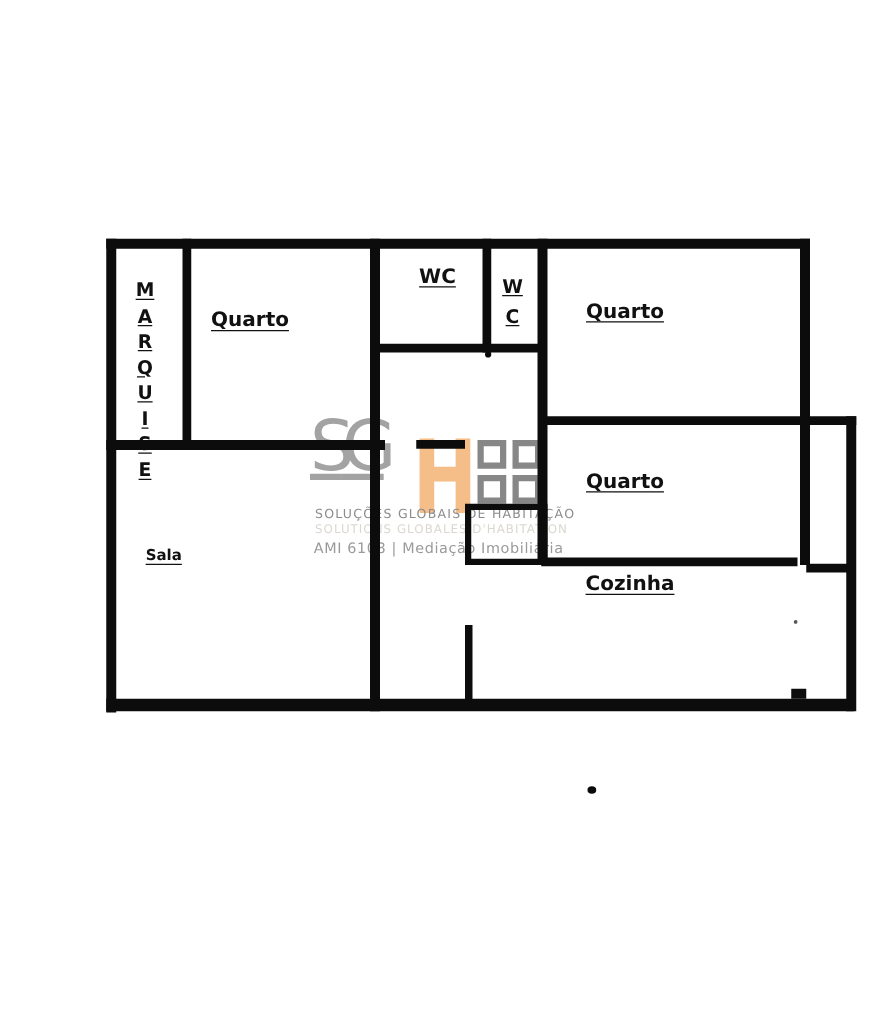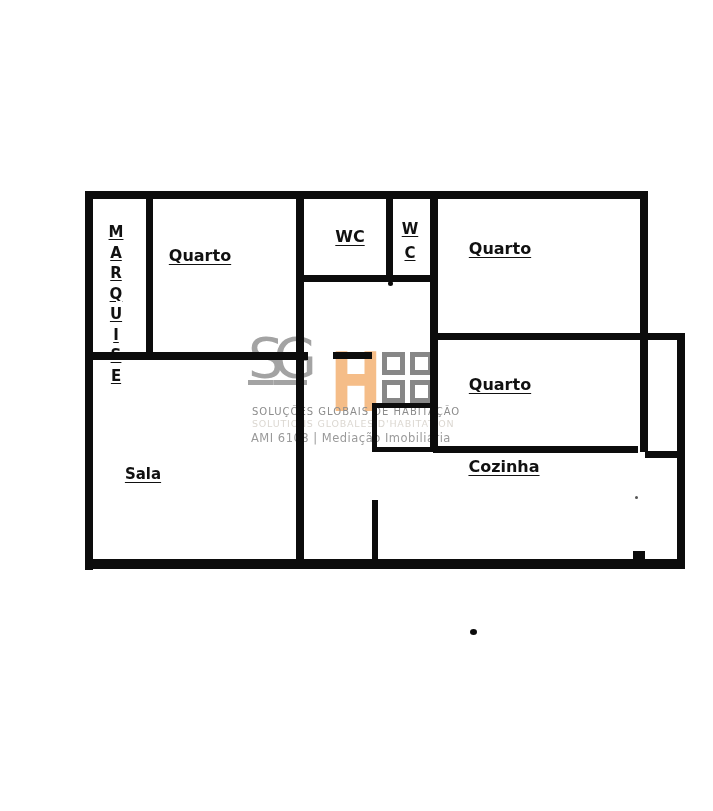--- a/index.html
+++ b/index.html
@@ -78,28 +78,28 @@
     <span>R</span>
     <span>Q</span>
     <span>U</span>
     <span>I</span>
     <span>S</span>
     <span>E</span>
   </div>
 
   <div class="label" style="left:158px;top:247px;width:84px;">Quarto</div>
 
-  <div class="label" style="left:322px;top:228px;width:56px;">WC</div>
+  <div class="label" style="left:322px;top:212px;width:56px;">WC</div>
 
   <div class="vletters" style="left:392px;top:217px;width:36px;line-height:24px;font-size:15px;z-index:3;">
     <span>W</span>
     <span>C</span>
   </div>
 
   <div class="label" style="left:458px;top:240px;width:84px;">Quarto</div>
 
   <div class="label" style="left:458px;top:376px;width:84px;">Quarto</div>
 
-  <div class="label" style="left:112px;top:438px;width:62px;font-size:15px;margin-top:28px;">Sala</div>
+  <div class="label" style="left:100px;top:438px;width:62px;font-size:12px;">Sala</div>
 
   <div class="label" style="left:458px;top:458px;width:92px;">Cozinha</div>
 
 </div>
 
 </body></html>

